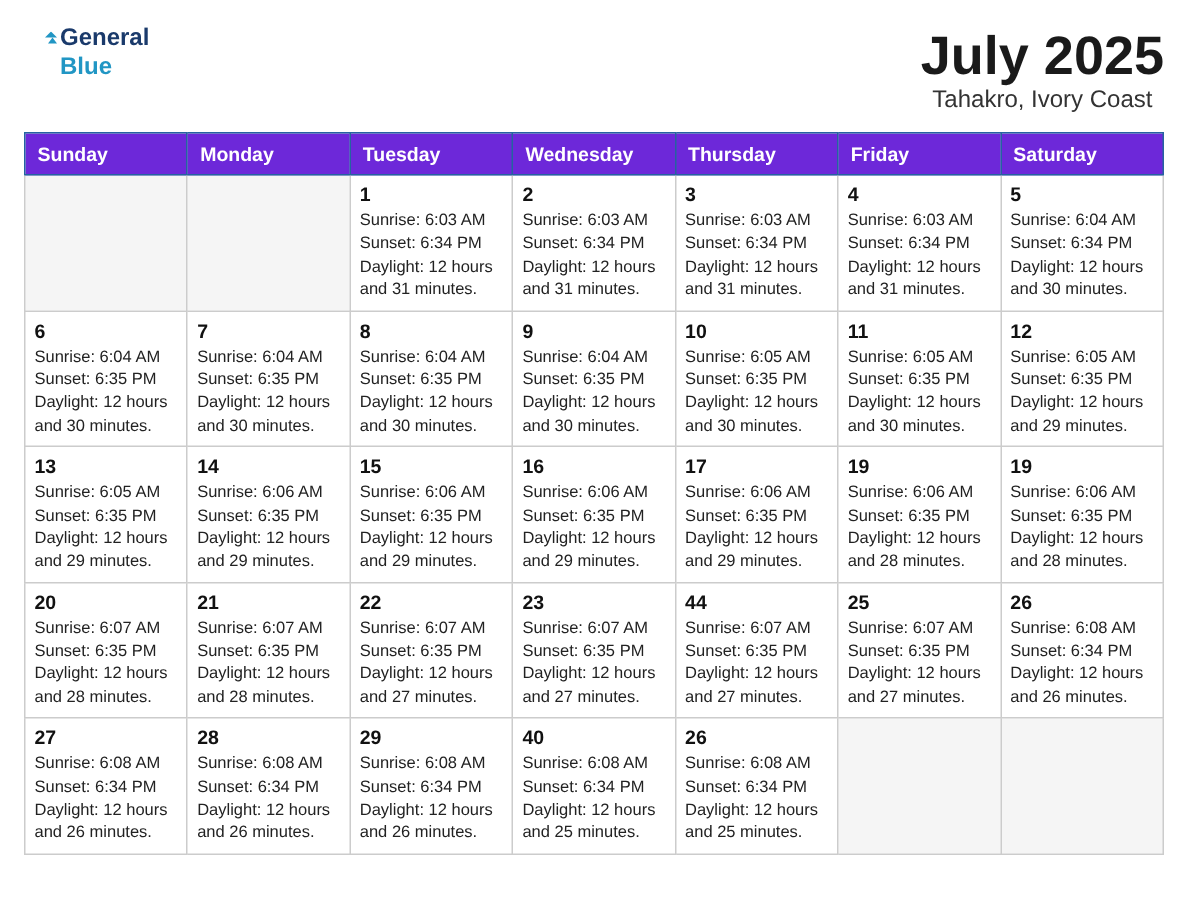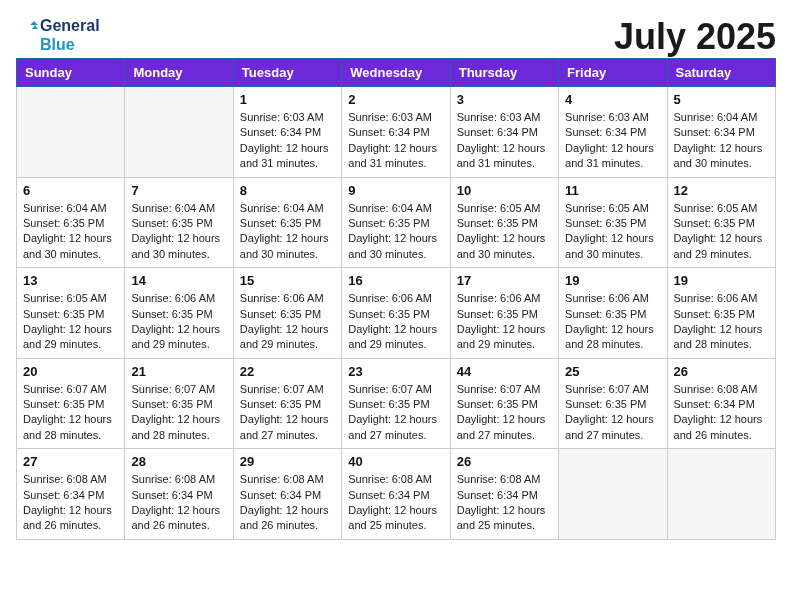--- a/index.html
+++ b/index.html
@@ -7,20 +7,21 @@
       font-family: Arial, sans-serif;
       background: #fff;
       width: 792px;
       min-height: 612px;
       padding: 16px;
     }
     .header {
       display: flex;
       justify-content: space-between;
       align-items: flex-start;
+      margin-bottom: 12px;
     }
     .logo {
       display: flex;
       align-items: center;
       gap: 4px;
     }
     .title-block {
       text-align: center;
     }
     .title-block h1 {
@@ -85,20 +86,21 @@
       <polygon points="16,8 22,8 19,4" fill="#2196c4"></polygon>
     </svg>
     <div>
       <div style="font-size:16px;font-weight:bold;color:#1a3a6b;line-height:1.2;">General</div>
       <div style="font-size:16px;font-weight:bold;color:#2196c4;line-height:1.2;">Blue</div>
     </div>
   </div>
 </div>
   <div class="title-block">
     <h1>July 2025</h1>
+    <h2>Tahakro, Ivory Coast</h2>
   </div>
 </div>
 
 <table class="calendar">
   <thead>
     <tr>
     <th>Sunday</th>
         <th>Monday</th>
         <th>Tuesday</th>
         <th>Wednesday</th>

